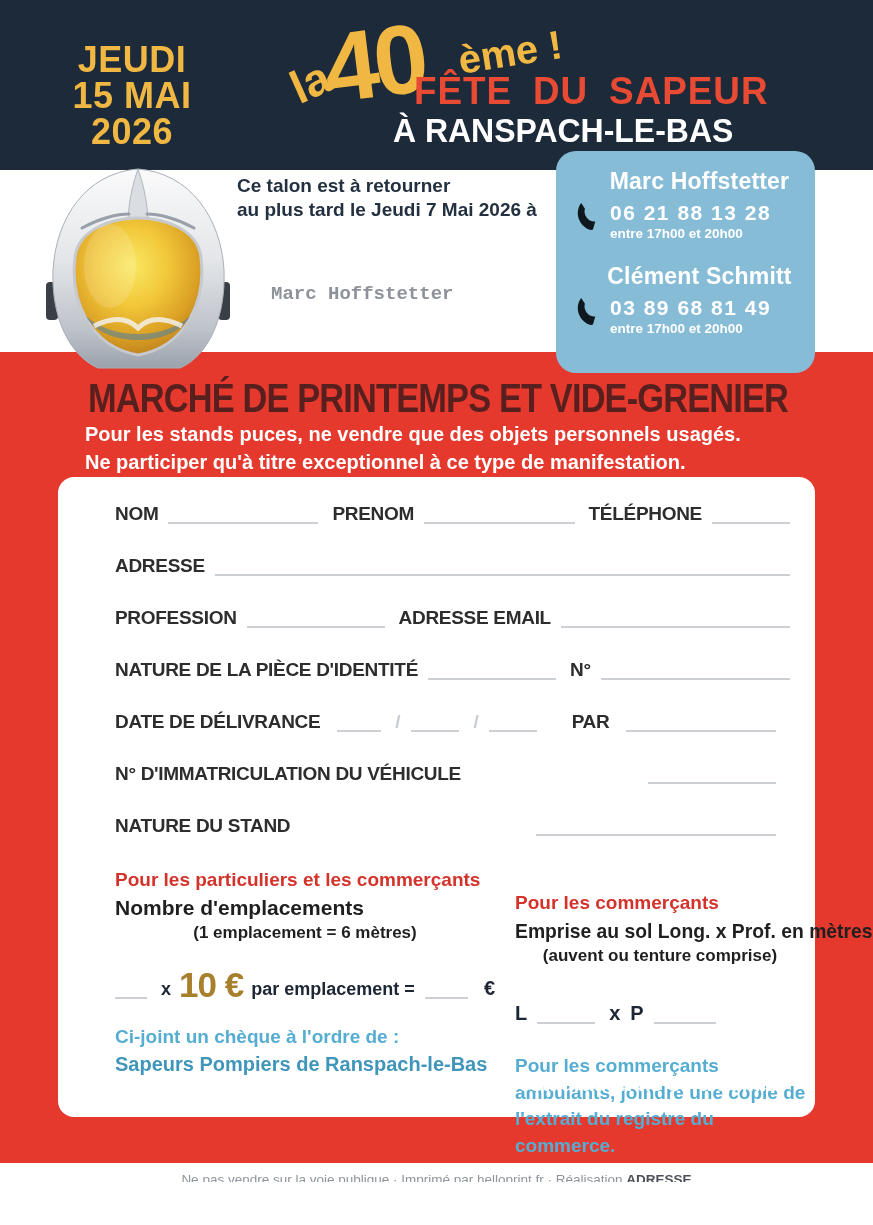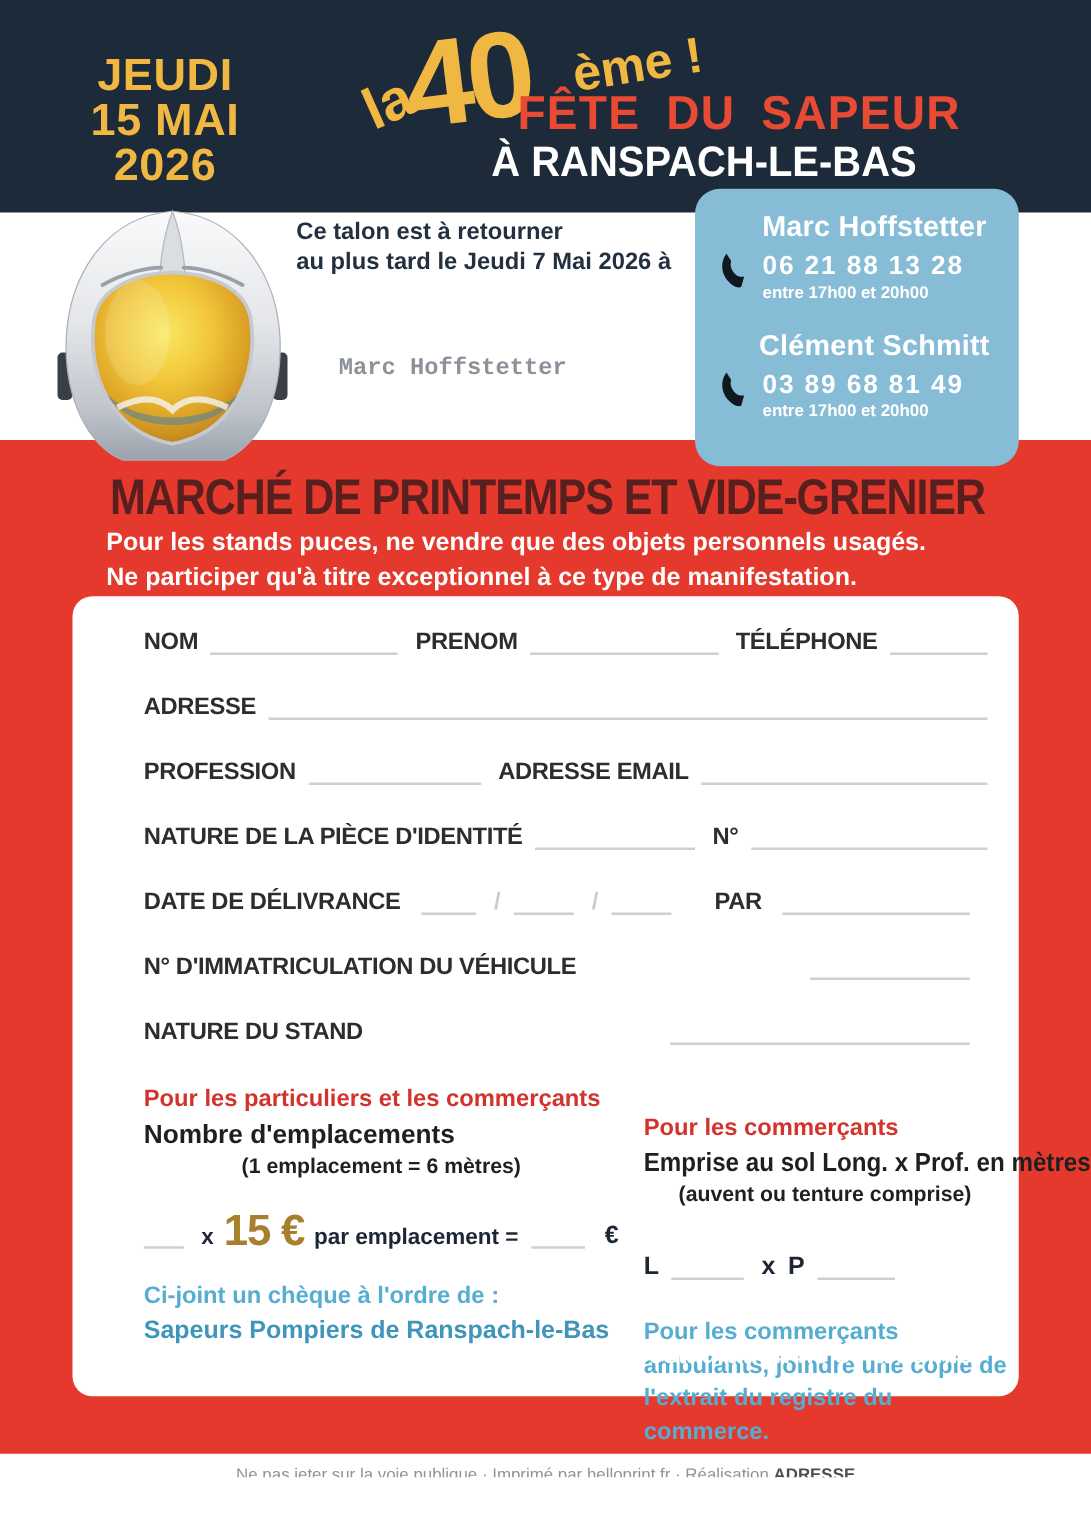--- a/index.html
+++ b/index.html
@@ -234,21 +234,21 @@
       <span class="fl" style="width:240px"></span>
     </div>
 
     <div class="col-left">
       <div class="p-head">Pour les particuliers et les commerçants</div>
       <div class="p-sub">Nombre d'emplacements</div>
       <div class="p-note">(1 emplacement = 6 mètres)</div>
       <div class="price-row">
         <span class="fl" style="width:52px;margin-left:0"></span>
         <span>x</span>
-        <span class="price-big">15 €</span>
+        <span class="price-big">10 €</span>
         <span>par emplacement =</span>
         <span class="fl" style="width:70px"></span>
         <span class="euro-end">€</span>
       </div>
       <div class="cheque1">Ci-joint un chèque à l'ordre de :</div>
       <div class="cheque2">Sapeurs Pompiers de Ranspach-le-Bas</div>
     </div>
 
     <div class="col-right">
       <div class="p-head">Pour les commerçants</div>
@@ -261,16 +261,16 @@
         <span style="margin-left:10px">P</span>
         <span class="fl" style="width:62px"></span>
       </div>
       <div class="ambulant">Pour les commerçants ambulants, joindre une copie de l'extrait du registre du commerce.</div>
     </div>
   </div>
 
   <div class="attention">Attention ! Aucun stand de boisson ou de restauration ne sera admis.</div>
 
   <div class="footer">
-    <span>Ne pas jeter sur la voie publique · Imprimé par helloprint.fr · Réalisation </span><b>ADRESSE</b>
+    <span>Ne pas vendre sur la voie publique · Imprimé par helloprint.fr · Réalisation </span><b>ADRESSE</b>
   </div>
 
 </div>
 
 </body></html>

